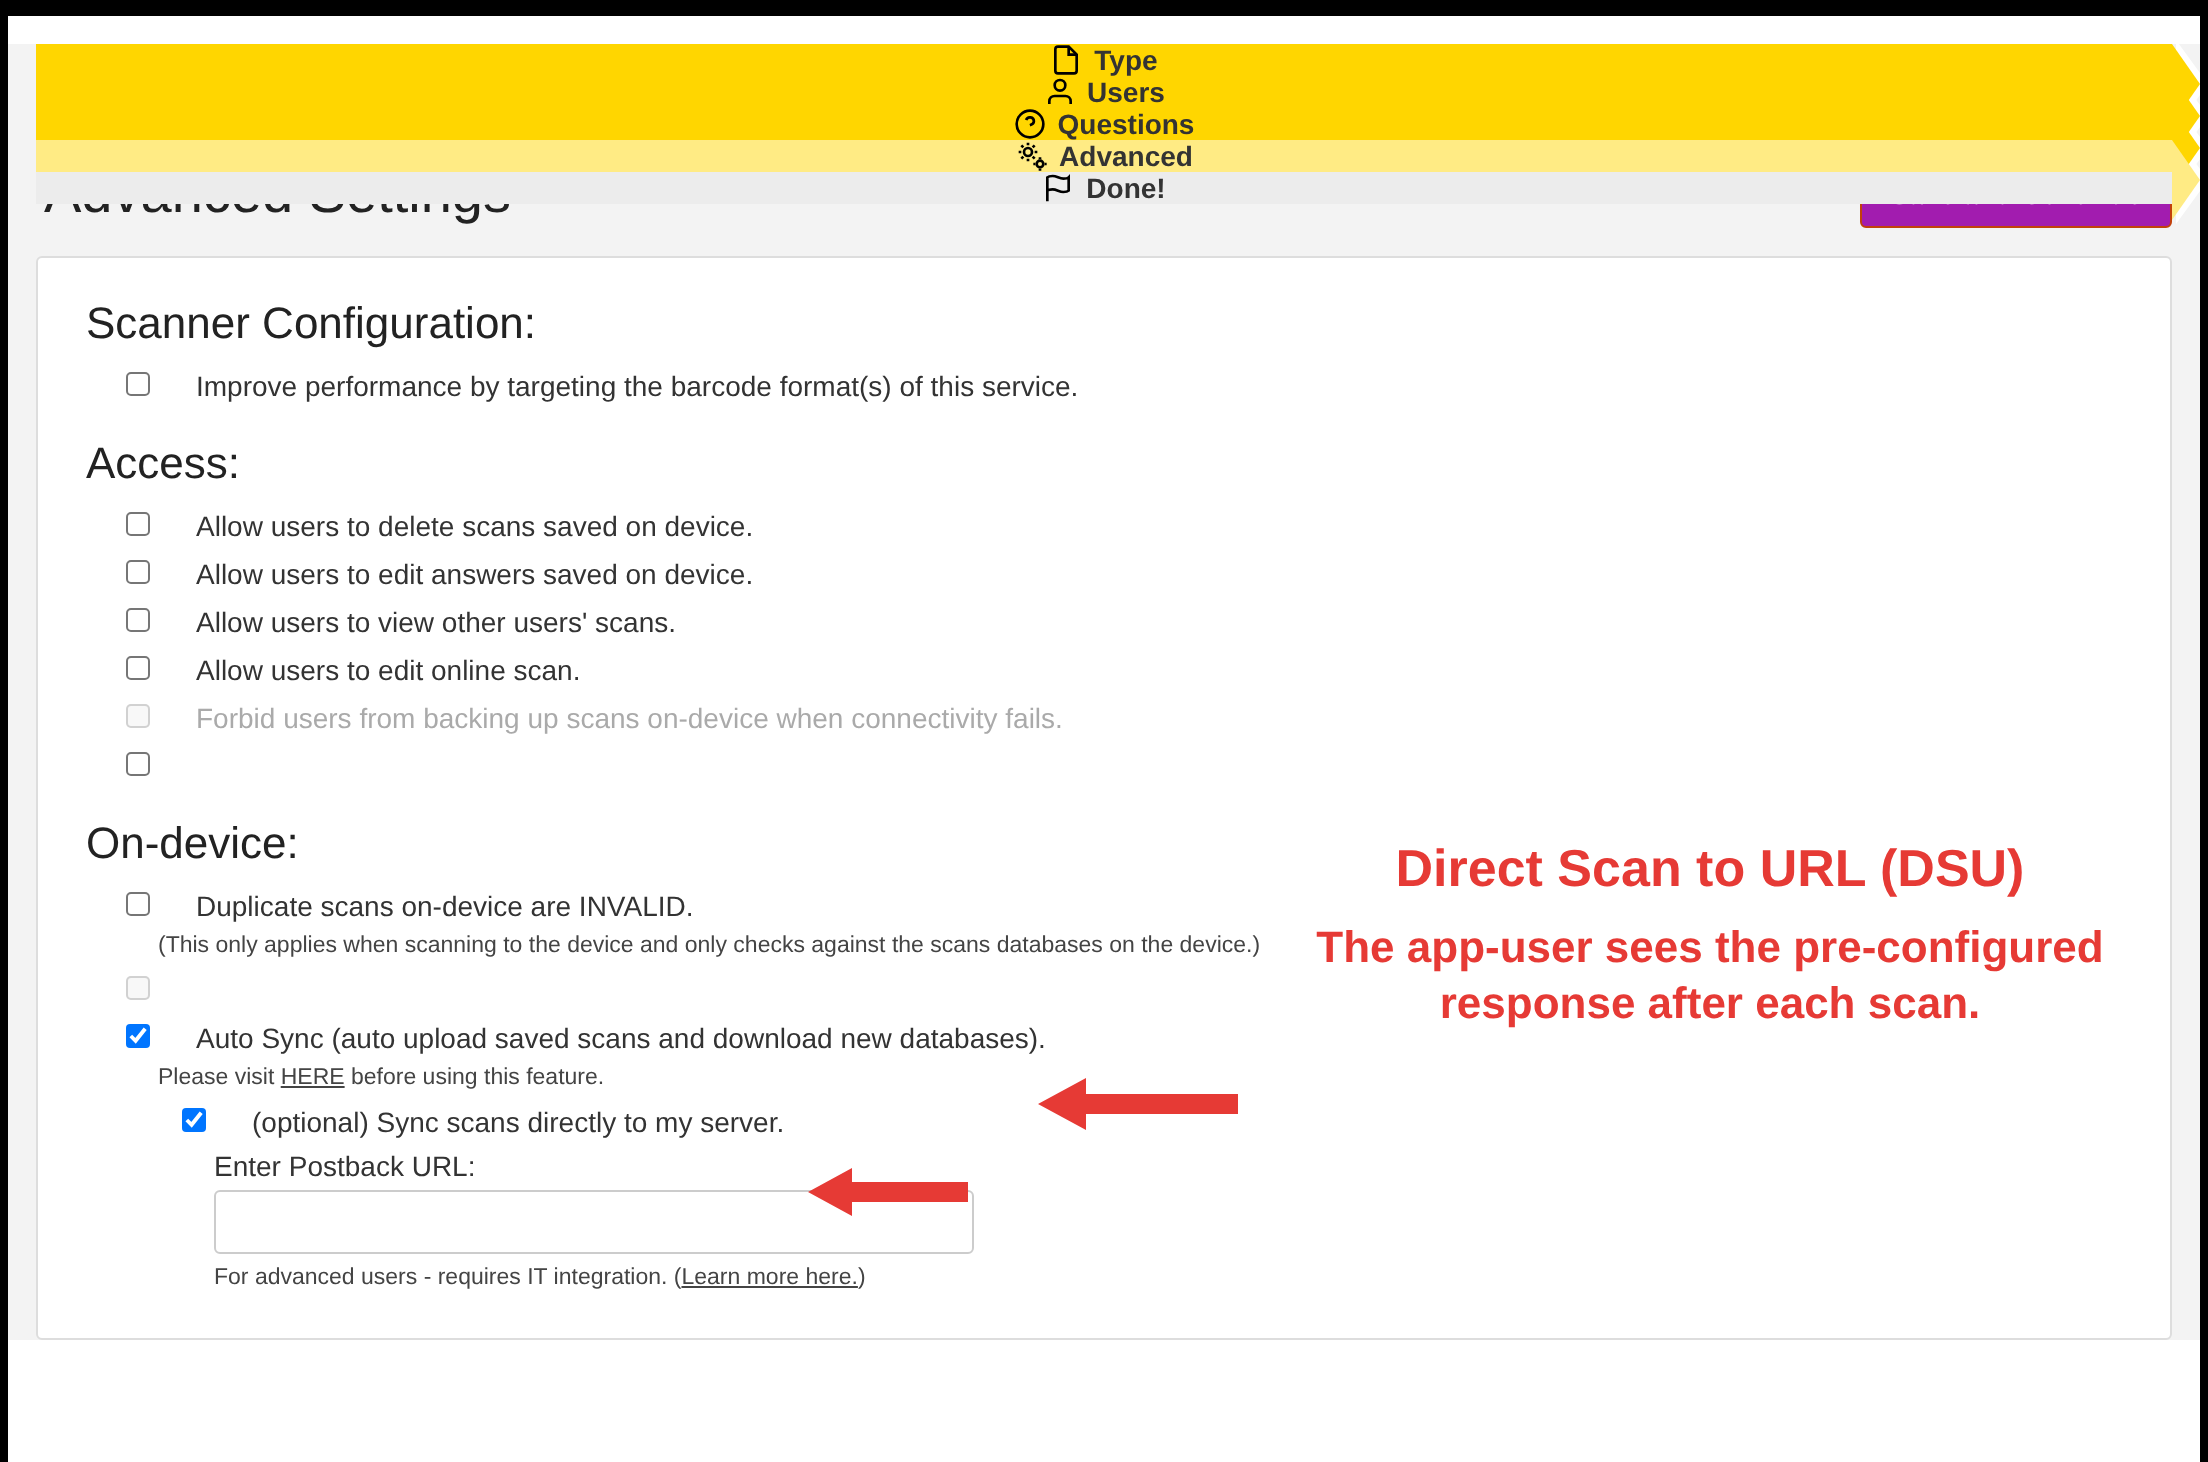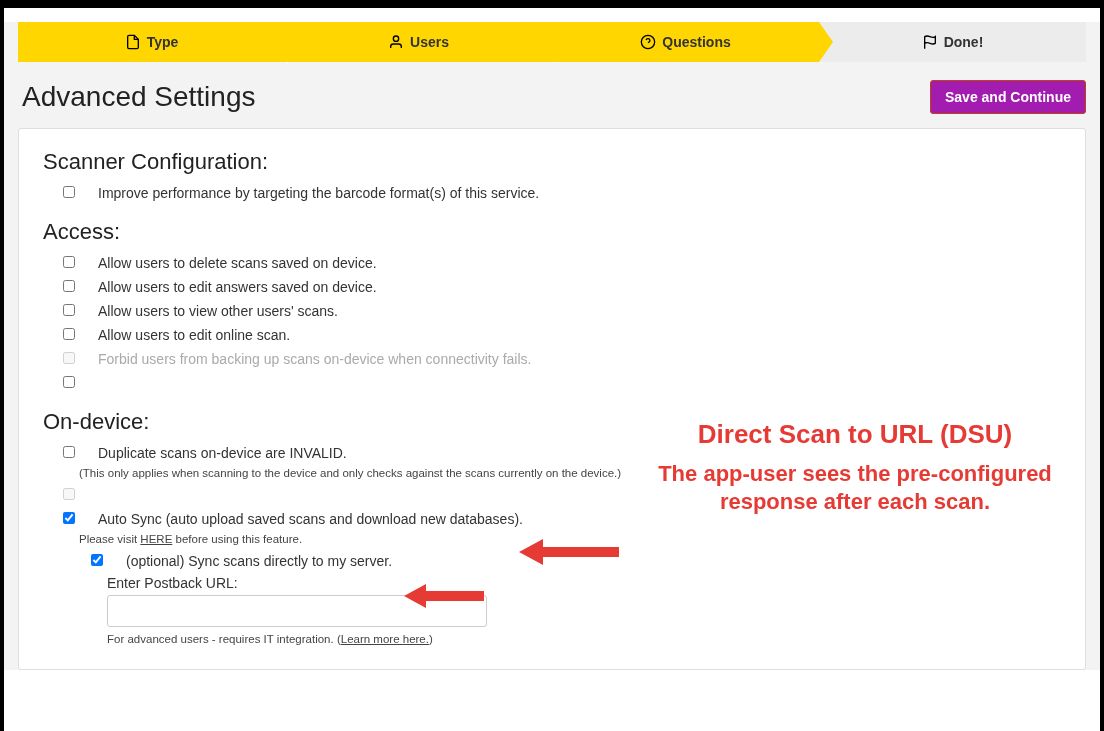--- a/index.html
+++ b/index.html
@@ -14,20 +14,21 @@
     min-height: 731px;
   }
   .outer { background: #f3f3f3; padding: 0; }
   
   .steps {
     display: flex;
     margin: 14px 14px 0 14px;
     height: 40px;
     font-weight: 700;
     font-size: 14px;
+    flex-direction: column;
   }
   .step {
     flex: 1;
     display: flex;
     align-items: center;
     justify-content: center;
     position: relative;
     gap: 6px;
     cursor: pointer;
   }
@@ -171,20 +172,29 @@
       <span class="lbl">Users</span>
     </div>
     <div class="step step-yellow">
       <svg viewBox="0 0 24 24" fill="none" stroke="#000" stroke-width="2">
           <circle cx="12" cy="12" r="10"></circle>
           <path d="M9.09 9a3 3 0 0 1 5.83 1c0 2-3 3-3 3"></path>
           <line x1="12" y1="17" x2="12" y2="17"></line>
         </svg>
       <span class="lbl">Questions</span>
     </div>
+    <div class="step step-lightyellow">
+      <svg viewBox="0 0 24 24" fill="none" stroke="#000" stroke-width="2">
+          <circle cx="9" cy="9" r="3"></circle>
+          <path d="M9 2v2M9 14v2M2 9h2M14 9h2M4 4l1.5 1.5M12.5 12.5 14 14M4 14l1.5-1.5M12.5 5.5 14 4"></path>
+          <circle cx="18" cy="18" r="2.5"></circle>
+          <path d="M18 13v1.5M18 21.5V23M13 18h1.5M21.5 18H23"></path>
+        </svg>
+      <span class="lbl">Advanced</span>
+    </div>
     <div class="step step-grey">
       <svg viewBox="0 0 24 24" fill="none" stroke="#000" stroke-width="2">
           <path d="M4 22V4c0 0 1-1 4-1s5 2 8 2 4-1 4-1v10s-1 1-4 1-5-2-8-2-4 1-4 1"></path>
         </svg>
       <span class="lbl">Done!</span>
     </div>
   </div>
 
   <div class="header-row">
     <div class="page-title">Advanced Settings</div>
@@ -222,21 +232,21 @@
     </div>
     <div class="opt">
       <input type="checkbox" style="">
     </div>
 
     <h3 class="section mt">On-device:</h3>
     <div class="opt">
       <input type="checkbox" style="">
       <span>Duplicate scans on-device are INVALID.</span>
     </div>
-    <div class="subnote">(This only applies when scanning to the device and only checks against the scans currently on the device.)</div>
+    <div class="subnote">(This only applies when scanning to the device and only checks against the scans databases on the device.)</div>
 
     <div class="opt disabled">
       <input type="checkbox" disabled="" style="">
     </div>
 
     <div class="opt">
       <input type="checkbox" checked="" style="">
       <span>Auto Sync (auto upload saved scans and download new databases).</span>
     </div>
     <div class="subnote">

